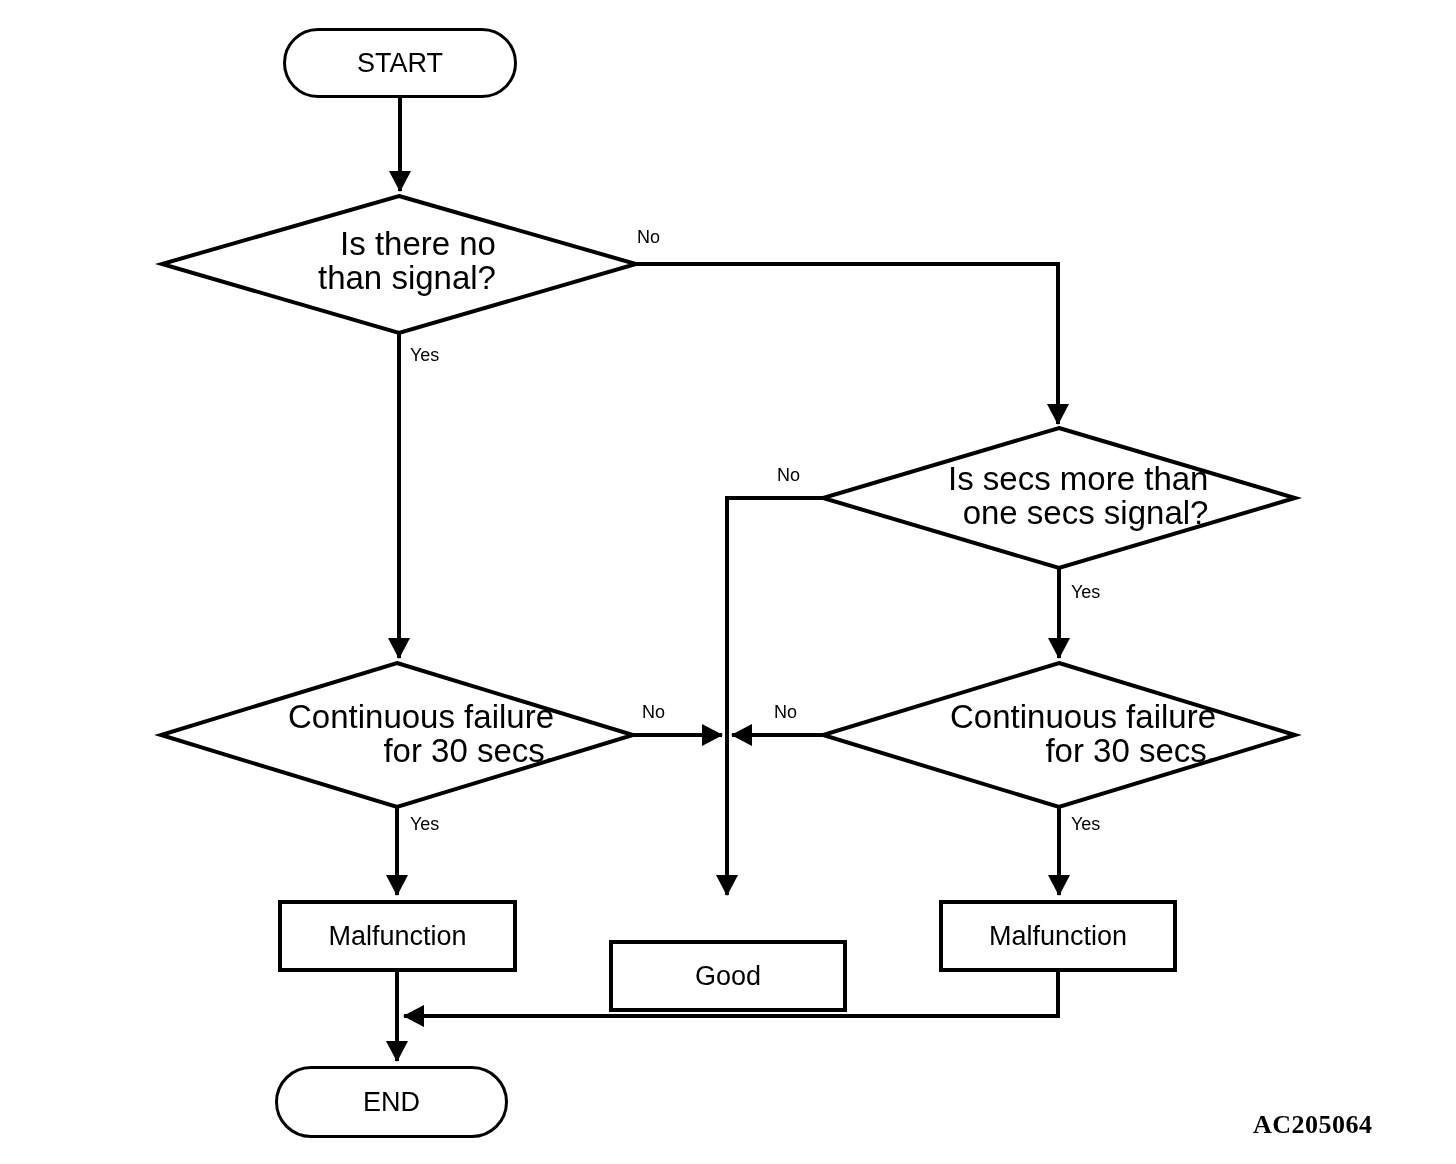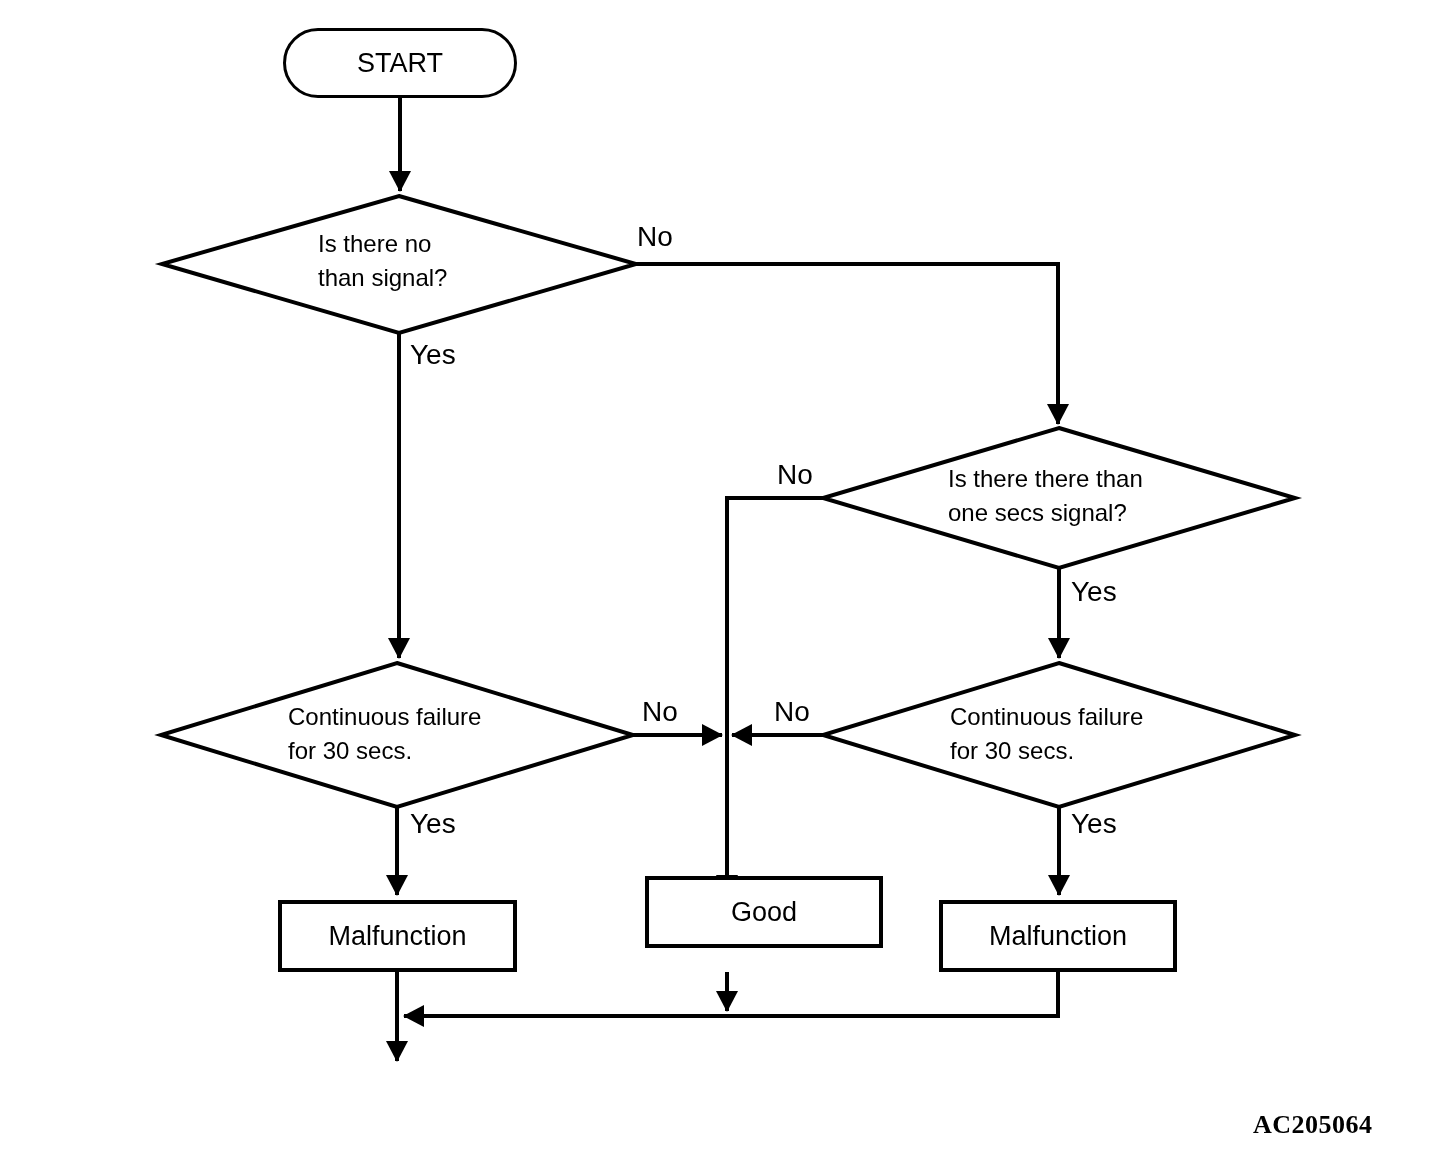--- a/index.html
+++ b/index.html
@@ -45,46 +45,46 @@
     font-size: 27px;
     line-height: 1;
     white-space: nowrap;
   }
   .terminal {
     border-width: 3px;
     border-radius: 36px;
   }
   .dtext {
     position: absolute;
-    font-size: 24px;
+    font-size: 33px;
     line-height: 34px;
     white-space: nowrap;
-    text-align: left;
+    text-align: right;
   }
   .elabel {
     position: absolute;
-    font-size: 28px;
+    font-size: 18px;
     line-height: 30px;
     white-space: nowrap;
   }
   .figcode {
     position: absolute;
     left: 1253px;
     top: 1110px;
     font-size: 26px;
     font-weight: bold;
     letter-spacing: 0.5px;
     white-space: nowrap;
     font-family: Liberation Serif, serif;
   }
   
   .n-start { left: 283px; top: 28px;  width: 234px; height: 70px; }
   .n-end   { left: 275px; top: 1066px; width: 233px; height: 72px; }
   .n-malf-l { left: 278px; top: 900px; width: 239px; height: 72px; }
-  .n-good   { left: 609px; top: 876px; width: 238px; height: 72px; margin-left: 36px; }
+  .n-good   { left: 609px; top: 940px; width: 238px; height: 72px; }
   .n-malf-r { left: 939px; top: 900px; width: 238px; height: 72px; }
   
   .t-d1 { left: 318px; top: 227px; }
   .t-d2 { left: 948px; top: 462px; }
   .t-d3 { left: 288px; top: 700px; }
   .t-d4 { left: 950px; top: 700px; }
   
   .l-d1-no  { left: 637px;  top: 222px; }
   .l-d1-yes { left: 410px;  top: 340px; }
   .l-d2-no  { left: 777px;  top: 460px; }
@@ -134,28 +134,31 @@
   </div>
 
   <div class="node n-good">
     <span>Good</span>
   </div>
 
   <div class="node n-malf-r">
     <span>Malfunction</span>
   </div>
 
+  <div class="node terminal n-end">
+    <span>END</span>
+  </div>
 
   <div class="dtext t-d1">
     <span style="display:block">Is there no</span>
     <span style="display:block">than signal?</span>
   </div>
 
   <div class="dtext t-d2">
-    <span style="display:block">Is there there than</span>
+    <span style="display:block">Is secs more than</span>
     <span style="display:block">one secs signal?</span>
   </div>
 
   <div class="dtext t-d3">
     <span style="display:block">Continuous failure</span>
     <span style="display:block">for 30 secs.</span>
   </div>
 
   <div class="dtext t-d4">
     <span style="display:block">Continuous failure</span>

